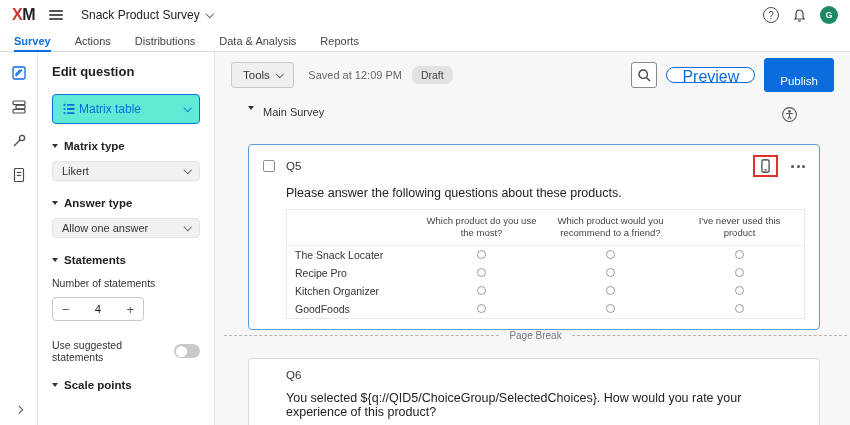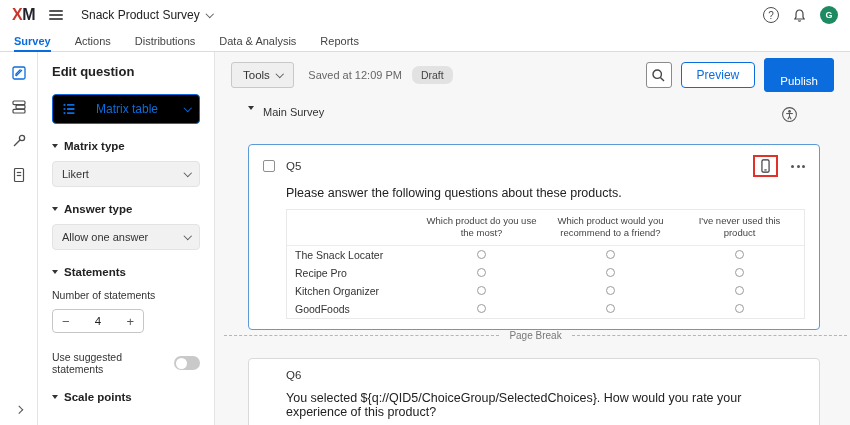--- a/index.html
+++ b/index.html
@@ -29,43 +29,43 @@
   
   .bodyrow{display:flex;height:373px}
 
   .rail{width:38px;border-right:1px solid #e3e3e3;display:flex;flex-direction:column;align-items:center;padding:12px 0 10px;gap:16px;background:#fff}
   .rail .ric{cursor:pointer;display:flex}
   .rail .expand{margin-top:auto;cursor:pointer}
 
   .panel{width:177px;border-right:1px solid #e3e3e3;padding:12px 14px;background:#fff;overflow:hidden}
   .panel-title{font-size:13px;font-weight:600;color:#222;margin-bottom:15px}
   .field-label{font-size:11.5px;font-weight:bold;color:#222;margin-bottom:8px}
-  .select-blue{height:30px;border:1px solid #0b6cde;border-radius:4px;display:flex;align-items:center;gap:20px;padding:0 9px;color:#0b6cde;font-size:12px;cursor:pointer;background:#000000}
+  .select-blue{height:30px;border:1px solid #0b6cde;border-radius:4px;display:flex;align-items:center;gap:3px;padding:0 9px;color:#0b6cde;font-size:12px;cursor:pointer;background:#5eead4}
   .select-blue .chev{color:#0b6cde;margin-left:auto}
   .section-head{display:flex;align-items:center;gap:6px;font-size:11.5px;font-weight:bold;color:#222;margin:16px 0 9px;cursor:pointer}
   .caret{width:0;height:0;border-left:3.5px solid transparent;border-right:3.5px solid transparent;border-top:4.5px solid #333;display:inline-block}
-  .select-gray{height:26px;background:#f1f1f1;border:1px solid #e3e3e3;border-radius:4px;display:flex;align-items:center;padding:0 9px;font-size:11px;color:#333;cursor:pointer}
+  .select-gray{height:20px;background:#f1f1f1;border:1px solid #e3e3e3;border-radius:4px;display:flex;align-items:center;padding:0 9px;font-size:11px;color:#333;cursor:pointer}
   .select-gray .chev{margin-left:auto}
   .mini-label{font-size:10.5px;color:#333;margin:11px 0 8px}
   .stepper{display:flex;align-items:center;justify-content:space-between;width:92px;height:24px;border:1px solid #c6c6c6;border-radius:4px;padding:0 9px;font-size:12px;background:#fff}
   .step-btn{color:#555;cursor:pointer;font-size:13px;line-height:1}
   .step-val{color:#222;font-size:11.5px}
   .toggle-row{display:flex;align-items:center;justify-content:space-between;margin-top:18px;font-size:10.5px;color:#333}
   .toggle{width:26px;height:14px;border-radius:8px;background:#c9c9c9;position:relative;cursor:pointer;flex:none}
   .toggle::after{content:'';position:absolute;left:1.5px;top:1.5px;width:11px;height:11px;border-radius:50%;background:#fff}
 
   
   .main{flex:1;display:flex;flex-direction:column;background:#f7f7f7;min-width:0}
   .toolbar{height:46px;display:flex;align-items:center;gap:10px;padding:0 16px}
   .tools-btn{display:flex;align-items:center;gap:7px;height:26px;padding:0 11px;background:#efefef;border:1px solid #c8c8c8;border-radius:3px;font-size:11.5px;color:#333;cursor:pointer}
   .saved{font-size:11px;color:#666;margin-left:4px}
   .draft{background:#e2e2e2;border-radius:7px;padding:3px 9px;font-size:10.5px;color:#444}
   .toolbar-right{margin-left:auto;display:flex;align-items:center;gap:9px}
   .search-btn{width:26px;height:26px;background:#fff;border:1px solid #8a8a8a;border-radius:3px;display:flex;align-items:center;justify-content:center;cursor:pointer}
-  .preview-btn{height:26px;padding:0 15px;background:#fff;border:1px solid #0b6cde;border-radius:4px;color:#0b6cde;font-size:12px;cursor:pointer}
+  .preview-btn{height:16px;padding:0 15px;background:#fff;border:1px solid #0b6cde;border-radius:10px;color:#0b6cde;font-size:16px;cursor:pointer}
   .publish-btn{height:26px;padding:16px 15px;background:#0b6cde;border:1px solid #0b6cde;border-radius:3px;color:#fff;font-size:11.5px;cursor:pointer}
 
   .canvas{flex:1;padding:8px 30px 0 33px;overflow:hidden}
   .block-head{display:flex;gap:9px;height:30px;margin-bottom:8px}
   .block-title{font-size:11px;color:#333}
   .acc-icon{margin-left:auto;margin-right:22px;cursor:pointer;display:flex}
 
   .q-card{background:#fff;border:1px solid #dadada;border-radius:4px;padding:10px 14px;cursor:pointer}
   .q-card.selected{border-color:#5b9bd6}
   .card-head{display:flex;align-items:center;gap:11px}

